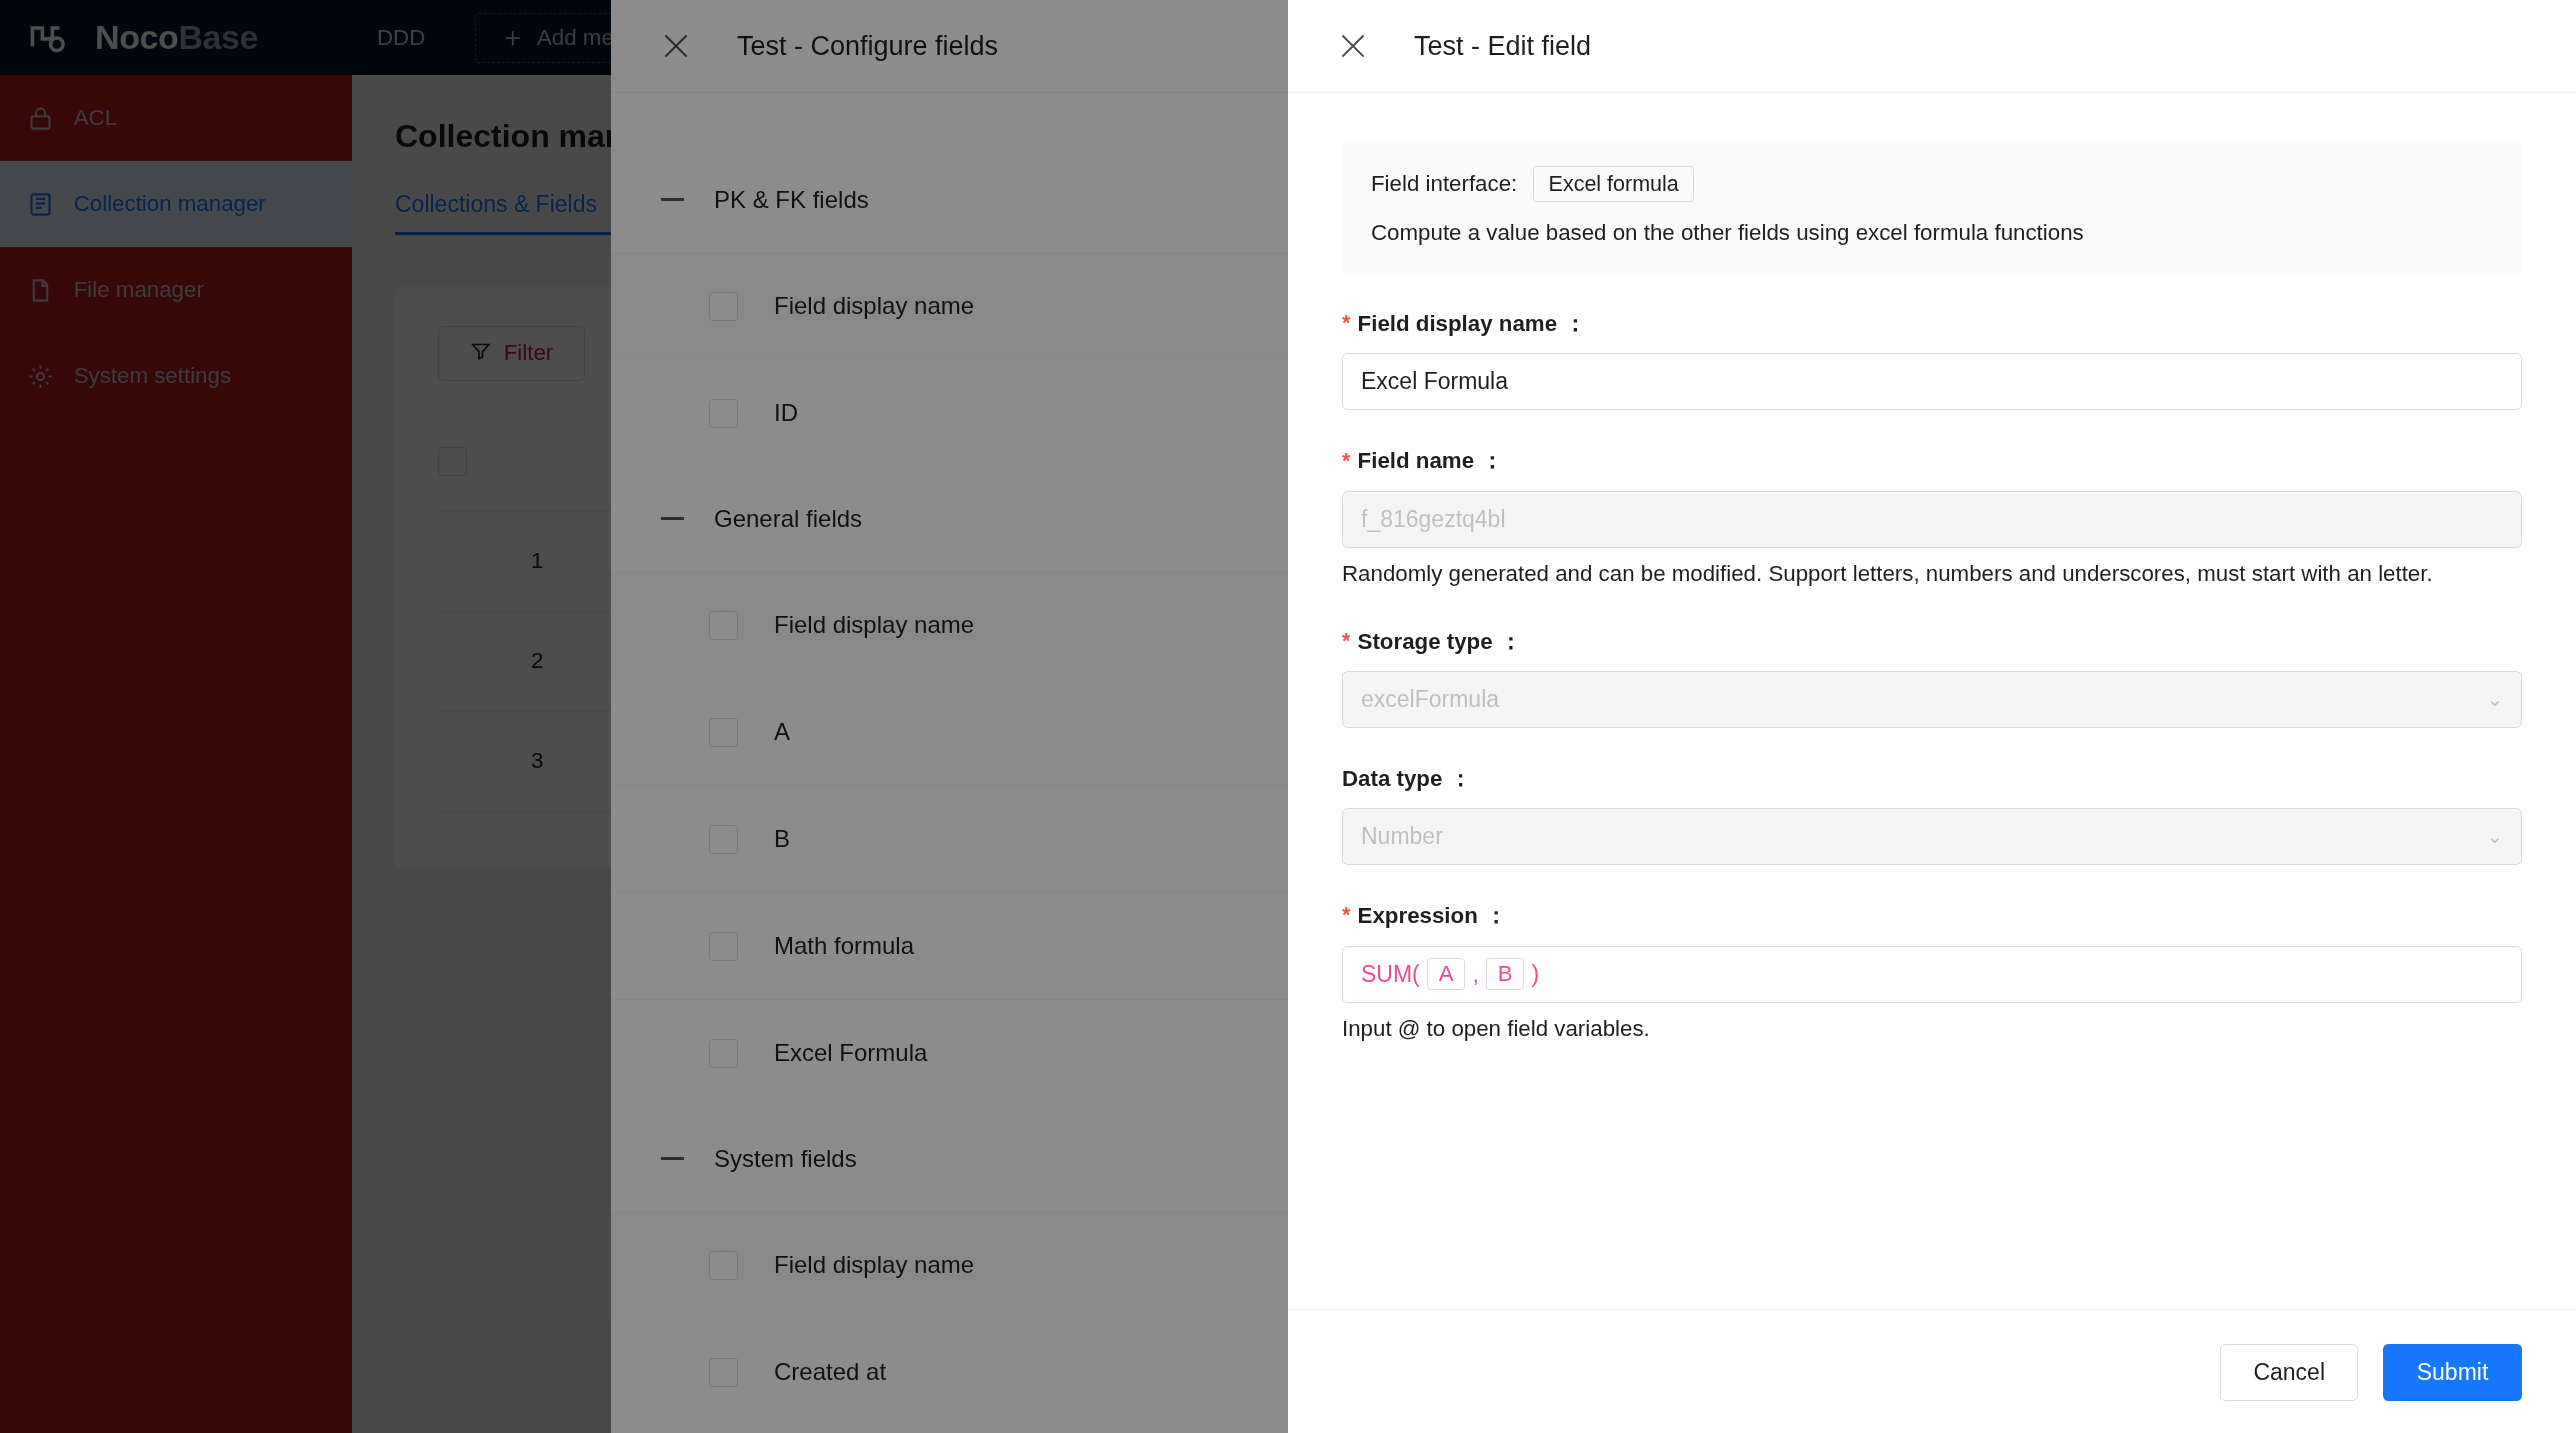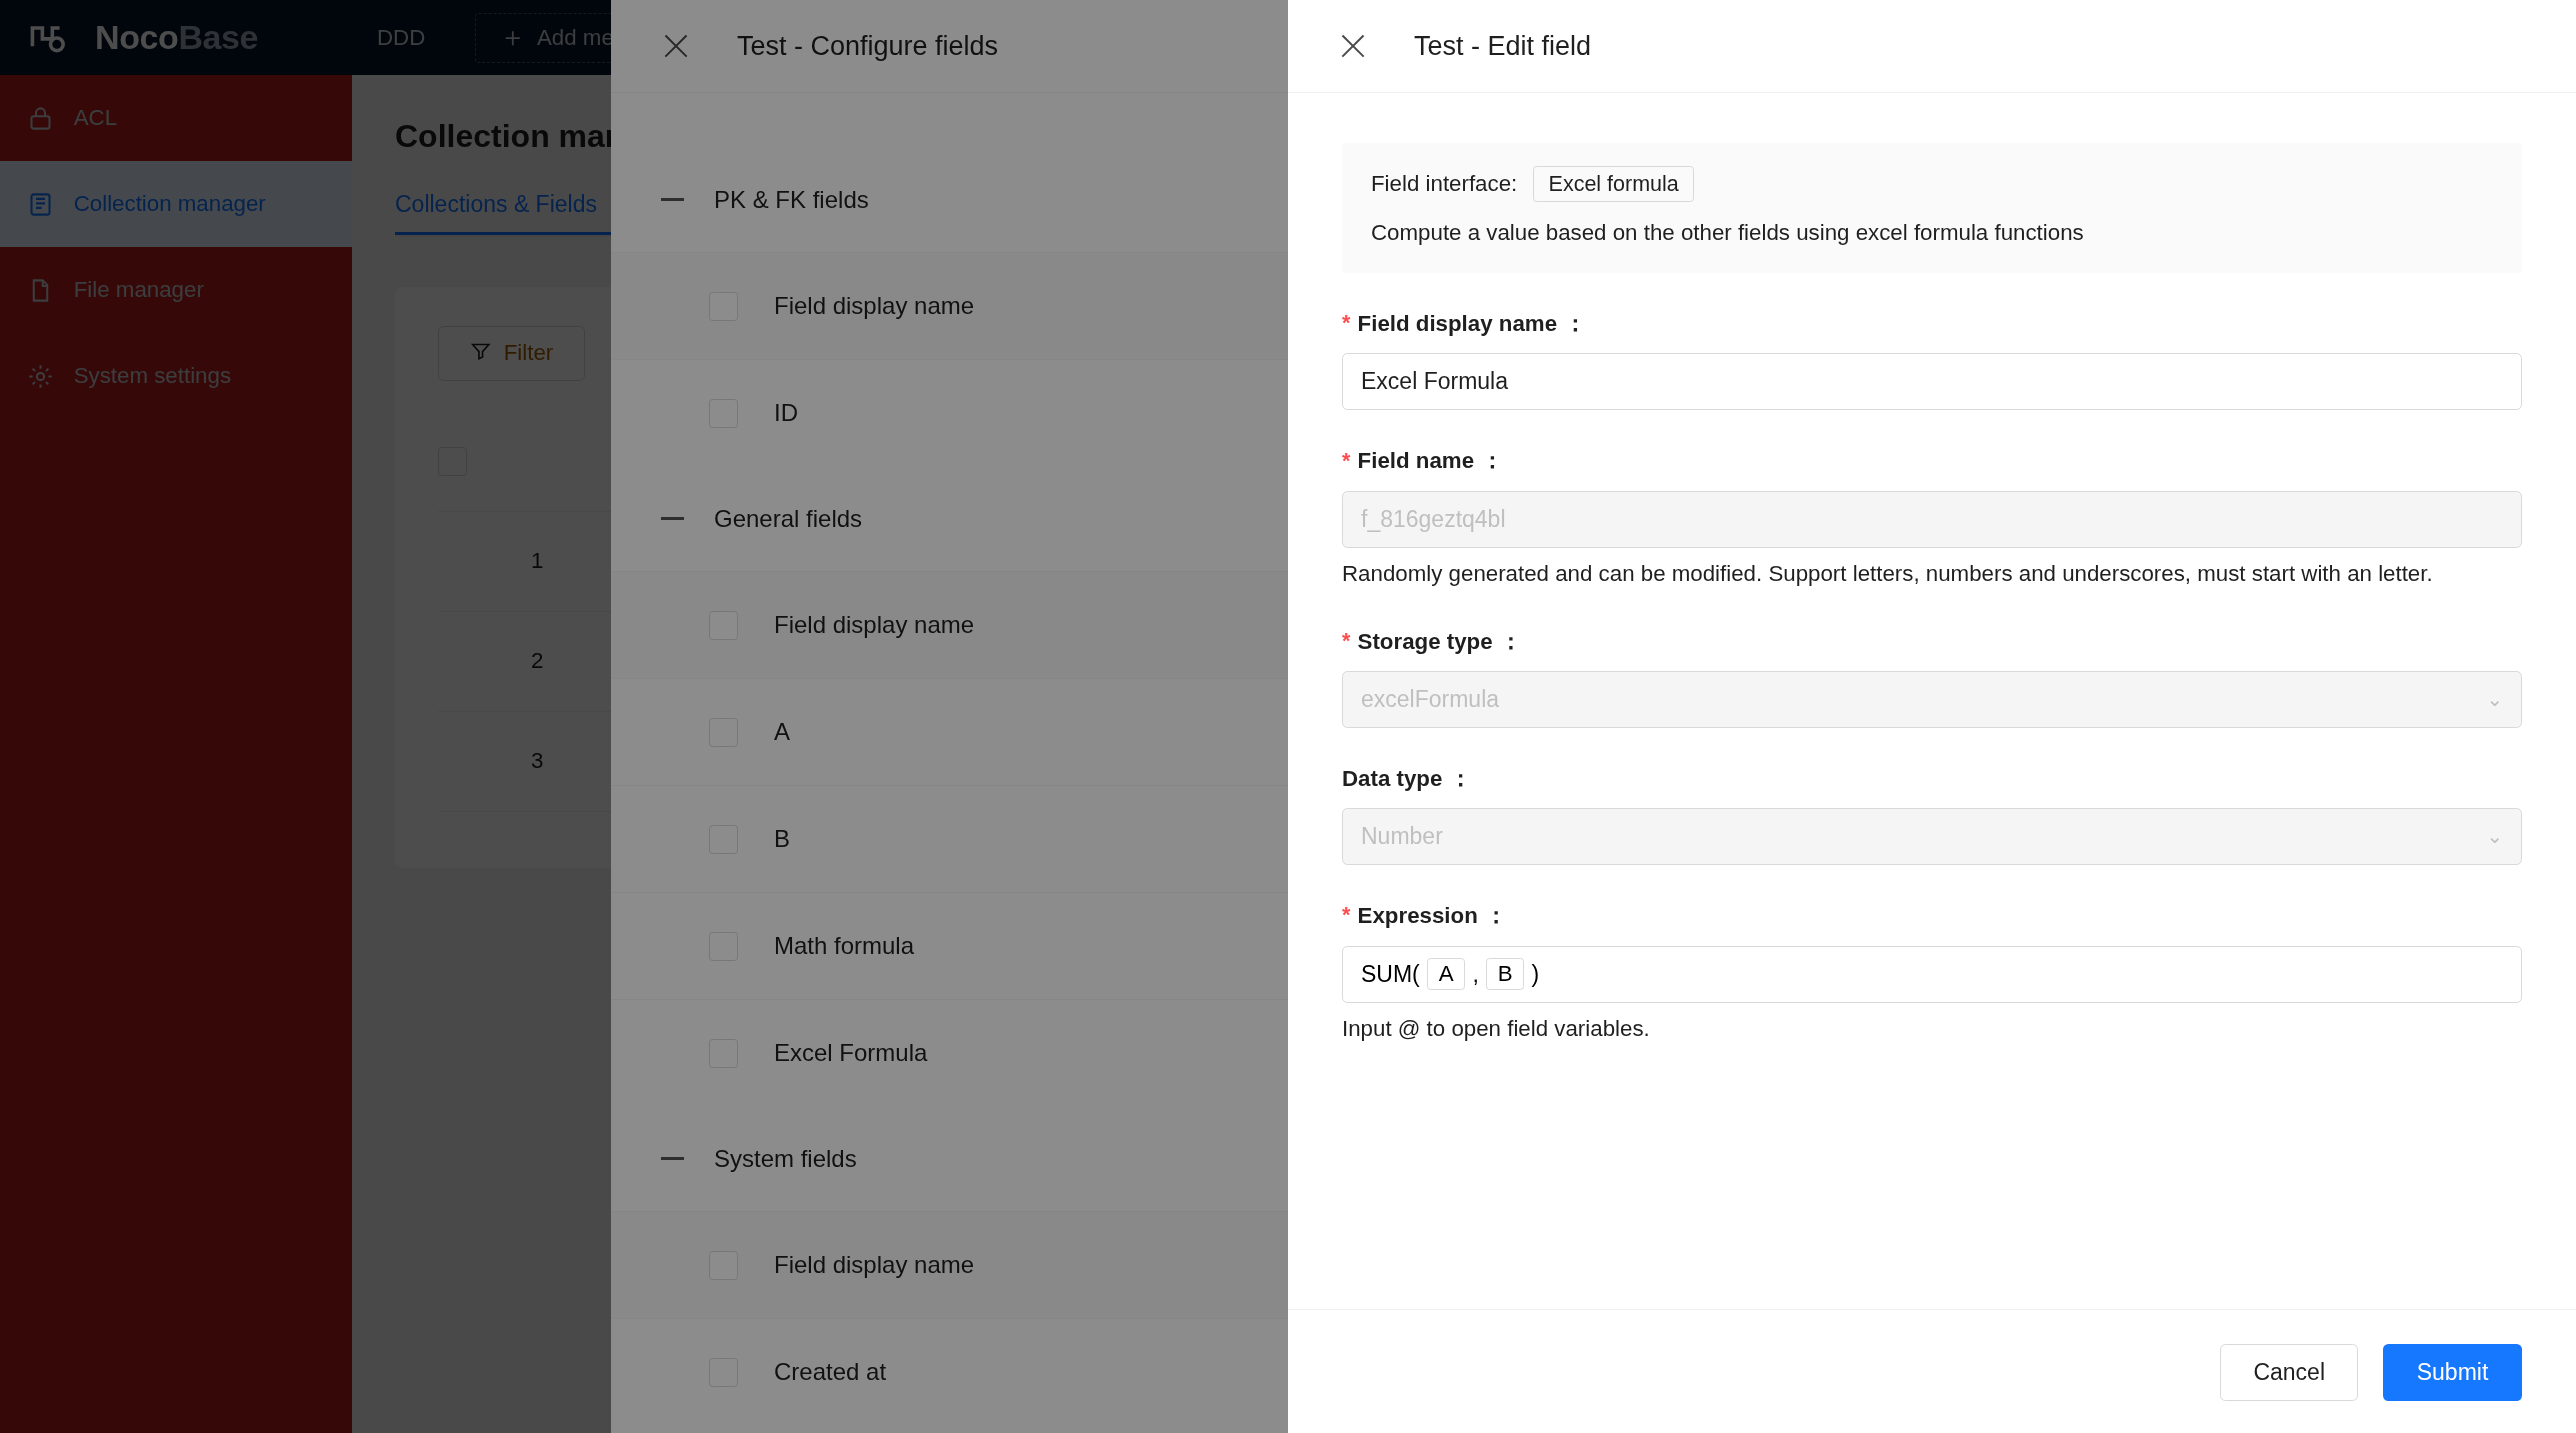--- a/index.html
+++ b/index.html
@@ -77,21 +77,21 @@
 
   .card {
     margin: 50px 43px 0 43px;
     background: #ffffff; border-radius: 7.2px; height: 581px;
     position: relative;
   }
   .filter-btn {
     position: absolute; top: 39px; left: 43px;
     width: 147px; height: 55px; border: 0.9px solid #d9d9d9; border-radius: 5.4px;
     display: flex; align-items: center; justify-content: center; gap: 12.5px;
-    font-size: 22.3px; color: #a16207; background: #fff;
+    font-size: 22.3px; color: #be185d; background: #fff;
   }
   .table { position: absolute; top: 125px; left: 43px; right: 36px; }
   .t-row { display: flex; align-items: center; height: 100px; border-bottom: 0.9px solid #f0f0f0; }
   .t-head { font-size: 22.3px; font-weight: 600; color: #1f1f1f; }
   .t-cell-check { width: 93px; display: flex; align-items: center; }
   .t-cell-idx { width: 93px; font-size: 22.3px; color: #1f1f1f; }
   .t-cell-name { font-size: 22.3px; color: #1f1f1f; }
   .checkbox {
     width: 29px; height: 29px; border: 1.8px solid #d9d9d9; border-radius: 3.6px; background: #fff;
   }
@@ -157,21 +157,21 @@
     display: flex; align-items: center; padding: 0 18px; font-size: 23px; color: #1f1f1f;
     background: #fff;
   }
   .f-input.readonly { background: #f5f5f5; color: #bfbfbf; }
   .f-input.select { justify-content: space-between; }
   .f-help { margin-top: 10.7px; font-size: 22.3px; color: #1f1f1f; line-height: 1.45; }
   .chev { color: #bfbfbf; font-size: 19.7px; }
 
   .expr-box {
     margin-top: 14.3px; min-height: 57px; border: 0.9px solid #d9d9d9; border-radius: 5.4px;
-    display: flex; align-items: center; padding: 0 18px; font-size: 23px; color: #000000; gap: 3.6px;
+    display: flex; align-items: center; padding: 0 18px; font-size: 23px; color: #ec4899; gap: 3.6px;
   }
   .var-chip {
     border: 0.9px solid #d9d9d9; border-radius: 3.6px; background: #fff;
     padding: 1.8px 10.7px; font-size: 22.3px; margin: 0 3.6px;
   }
 
   .d2-footer {
     height: 125px; border-top: 0.9px solid #f0f0f0;
     display: flex; align-items: center; justify-content: flex-end; gap: 25px;
     padding-right: 54px;

